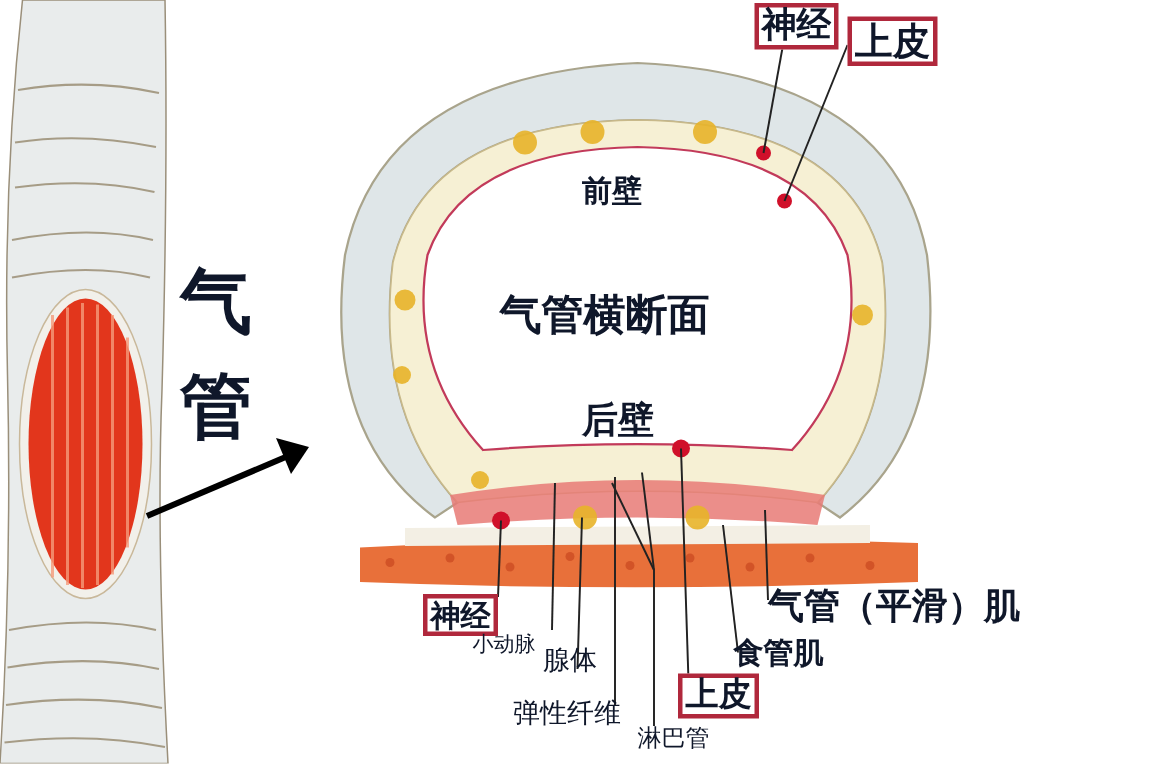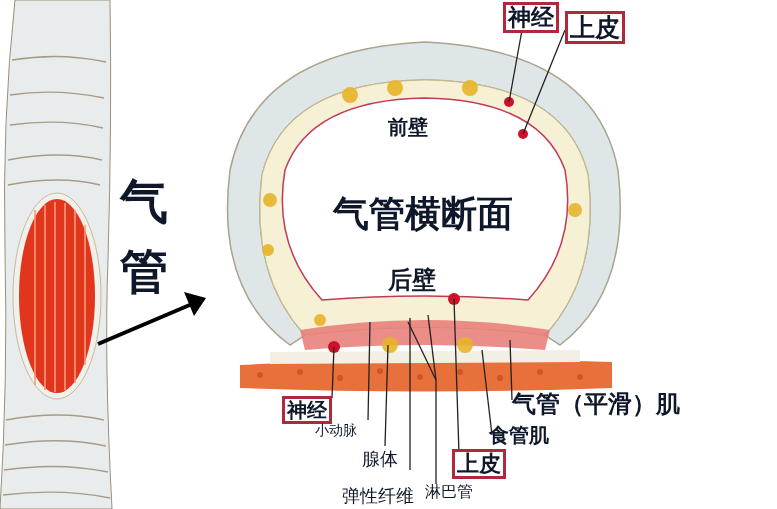--- a/index.html
+++ b/index.html
@@ -95,26 +95,26 @@
     <line x1="454" y1="299" x2="459" y2="454"></line>
     <line x1="482" y1="350" x2="492" y2="435"></line>
     <line x1="510" y1="340" x2="512" y2="400"></line>
   </g>
 </svg>
 
 <div class="lbl" style="left:120px;top:177px;font-size:48px;">气</div>
 <div class="lbl" style="left:120px;top:247px;font-size:48px;">管</div>
 
 <div class="lbl" style="left:388px;top:117px;font-size:20px;">前壁</div>
-<div class="lbl" style="left:333px;top:196px;font-size:36px;">气管横断面</div>
+<div class="lbl" style="left:333px;top:196px;font-size:28px;">气管横断面</div>
 <div class="lbl" style="left:388px;top:268px;font-size:24px;">后壁</div>
 
 <div class="lbl boxed" style="left:503px;top:2px;font-size:23px;">神经</div>
 <div class="lbl boxed" style="left:565px;top:11px;font-size:25px;">上皮</div>
 
 <div class="lbl boxed" style="left:282px;top:396px;font-size:20px;">神经</div>
 <div class="lbl" style="left:315px;top:423px;font-size:14px;font-weight:normal;">小动脉</div>
-<div class="lbl" style="left:362px;top:450px;font-size:18px;font-weight:normal;">腺体</div>
-<div class="lbl" style="left:342px;top:467px;font-size:18px;font-weight:normal;margin-top:20px;">弹性纤维</div>
+<div class="lbl" style="left:362px;top:432px;font-size:18px;font-weight:normal;">腺体</div>
+<div class="lbl" style="left:342px;top:467px;font-size:18px;font-weight:normal;">弹性纤维</div>
 <div class="lbl" style="left:425px;top:484px;font-size:16px;font-weight:normal;">淋巴管</div>
 <div class="lbl boxed" style="left:452px;top:449px;font-size:22px;">上皮</div>
 <div class="lbl" style="left:489px;top:425px;font-size:20px;">食管肌</div>
 <div class="lbl" style="left:512px;top:392px;font-size:24px;">气管（平滑）肌</div>
 
 </body></html>

